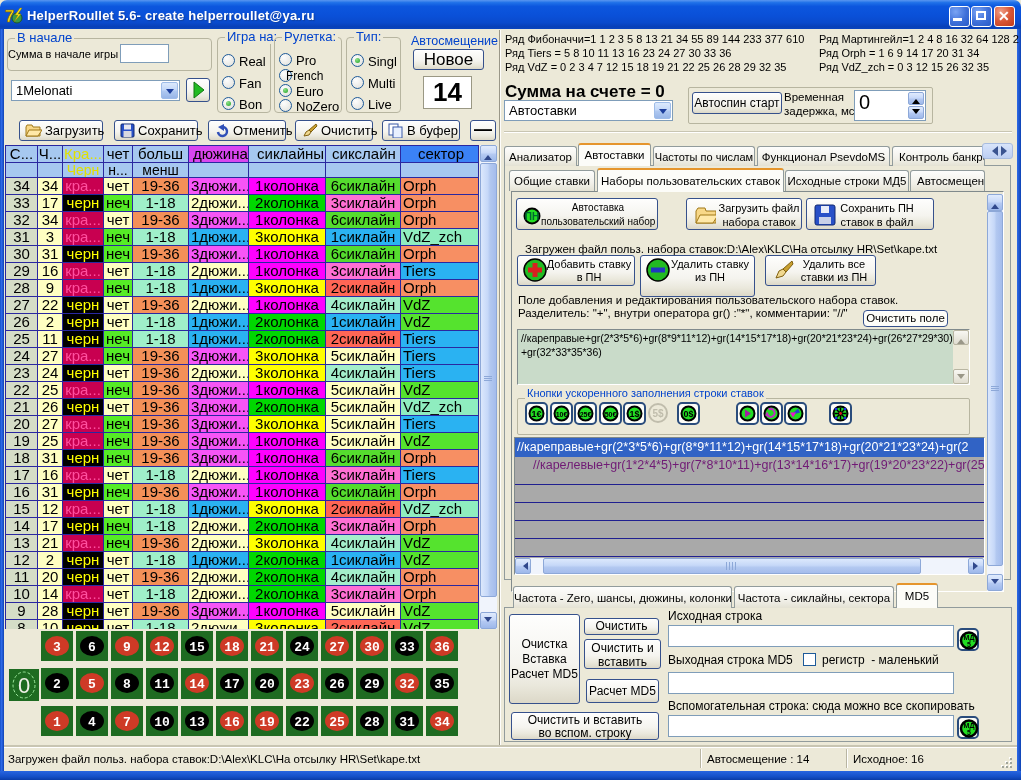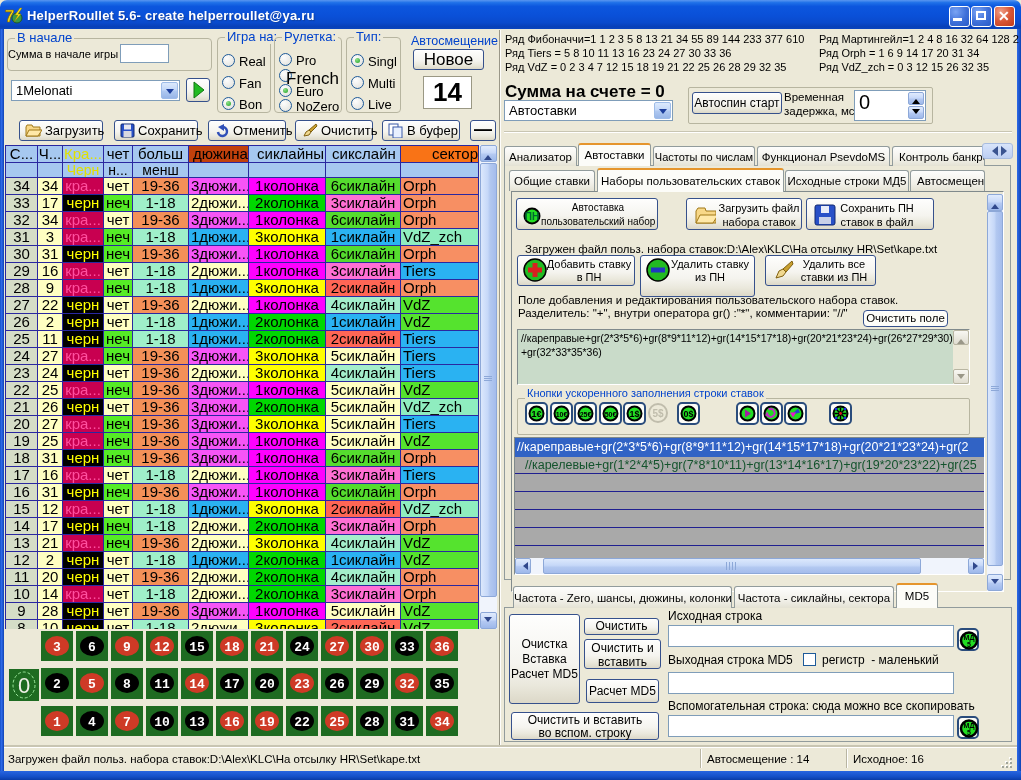--- a/index.html
+++ b/index.html
@@ -90,21 +90,21 @@
 <div class="lbl" style="left:239px;top:76px;font-size:13px">Fan</div>
 <div class="rad on" style="left:222px;top:97px"></div>
 <div class="lbl" style="left:239px;top:97px;font-size:13px">Bon</div>
 
 <div class="gbox" style="left:274px;top:37px;width:68px;height:76px">
     <b style="font-size:13px">Рулетка:</b>
   </div>
 <div class="rad" style="left:279px;top:53px"></div>
 <div class="lbl" style="left:296px;top:53px;font-size:13px">Pro</div>
 <div class="rad" style="left:279px;top:69px"></div>
-<div class="lbl" style="left:286px;top:69px;font-size:17px">French</div>
+<div class="lbl" style="left:286px;top:69px;font-size:12px">French</div>
 <div class="rad on" style="left:279px;top:84px"></div>
 <div class="lbl" style="left:296px;top:84px;font-size:13px">Euro</div>
 <div class="rad" style="left:279px;top:99px"></div>
 <div class="lbl" style="left:296px;top:99px;font-size:13px">NoZero</div>
 
 <div class="gbox" style="left:346px;top:37px;width:55px;height:76px">
     <b style="font-size:13px">Тип:</b>
   </div>
 <div class="rad on" style="left:351px;top:54px"></div>
 <div class="lbl" style="left:368px;top:54px;font-size:13px">Singl</div>
@@ -152,24 +152,24 @@
         <col style="width:75px">
         <col style="width:78px">
       </colgroup>
       <tbody>
         <tr>
           <td style="background:#A6C8F0">С...</td>
           <td style="background:#A6C8F0">Ч...</td>
           <td style="background:#A6C8F0;color:#E0E000">Кра...</td>
           <td style="background:#A6C8F0">чет</td>
           <td style="background:#A6C8F0">больш</td>
-          <td style="background:#c2410c;text-align:left;padding-left:4px">дюжина</td>
+          <td style="background:#d946ef;text-align:left;padding-left:4px">дюжина</td>
           <td style="background:#A6C8F0;text-align:left;padding-left:8px">сиклайны</td>
           <td style="background:#A6C8F0;text-align:left;padding-left:6px">сикслайн</td>
-          <td style="background:#f97316;text-align:right;padding-left:3px">сектор</td>
+          <td style="background:#3b82f6;text-align:center;padding-left:3px">сектор</td>
         </tr>
         <tr class="hh">
           <td style="background:#A6C8F0"></td>
           <td style="background:#A6C8F0"></td>
           <td style="background:#A6C8F0;color:#E0E000">Черн</td>
           <td style="background:#A6C8F0">н...</td>
           <td style="background:#A6C8F0">менш</td>
           <td style="background:#A6C8F0"></td>
           <td style="background:#A6C8F0"></td>
           <td style="background:#A6C8F0"></td>
@@ -833,21 +833,21 @@
       <circle cx="9.5" cy="9.5" r="1.4" fill="#E02020"></circle>
       <circle cx="5" cy="5" r="1.3" fill="#1830E8"></circle>
       <circle cx="14" cy="5" r="1.3" fill="#1830E8"></circle>
       <circle cx="5" cy="14" r="1.3" fill="#1830E8"></circle>
       <circle cx="14" cy="14" r="1.3" fill="#1830E8"></circle>
     </svg>
   </div>
 
 <div class="abs" style="left:514px;top:437px;width:471px;height:138px;background:#A9A9A9;border:1px solid #808A8C;border-right-color:#fff;border-bottom-color:#fff;overflow:hidden">
 <div style="height:19px;background:#3163C5;color:#fff;font-size:12.5px;line-height:18px;white-space:nowrap;overflow:hidden;padding-left:2px">//кареправые+gr(2*3*5*6)+gr(8*9*11*12)+gr(14*15*17*18)+gr(20*21*23*24)+gr(2</div>
-<div style="height:17px;border-bottom:1px solid #202090;color:#14532d;font-size:12.5px;line-height:17px;white-space:nowrap;overflow:hidden;padding-left:10px">//карелевые+gr(1*2*4*5)+gr(7*8*10*11)+gr(13*14*16*17)+gr(19*20*23*22)+gr(25</div>
+<div style="height:28px;border-bottom:1px solid #202090;color:#701a75;font-size:12.5px;line-height:17px;white-space:nowrap;overflow:hidden;padding-left:18px">//карелевые+gr(1*2*4*5)+gr(7*8*10*11)+gr(13*14*16*17)+gr(19*20*23*22)+gr(25</div>
 <div style="height:18px;border-bottom:1px solid #202090"></div>
 <div style="height:18px;border-bottom:1px solid #202090"></div>
 <div style="height:18px;border-bottom:1px solid #202090"></div>
 <div style="height:18px;border-bottom:1px solid #202090"></div>
 <div style="height:18px;border-bottom:1px solid #202090"></div>
 </div>
 <div class="abs" style="left:515px;top:558px;width:469px;height:16px;background:#F0F4FC"></div>
 <div class="sb-btn" style="left:515px;top:558px;width:16px;height:16px"></div>
 <div class="arr" style="left:519px;top:562px;border:4px solid transparent;border-right:5px solid #30488C"></div>
 <div class="sb-btn" style="left:968px;top:558px;width:16px;height:16px"></div>

